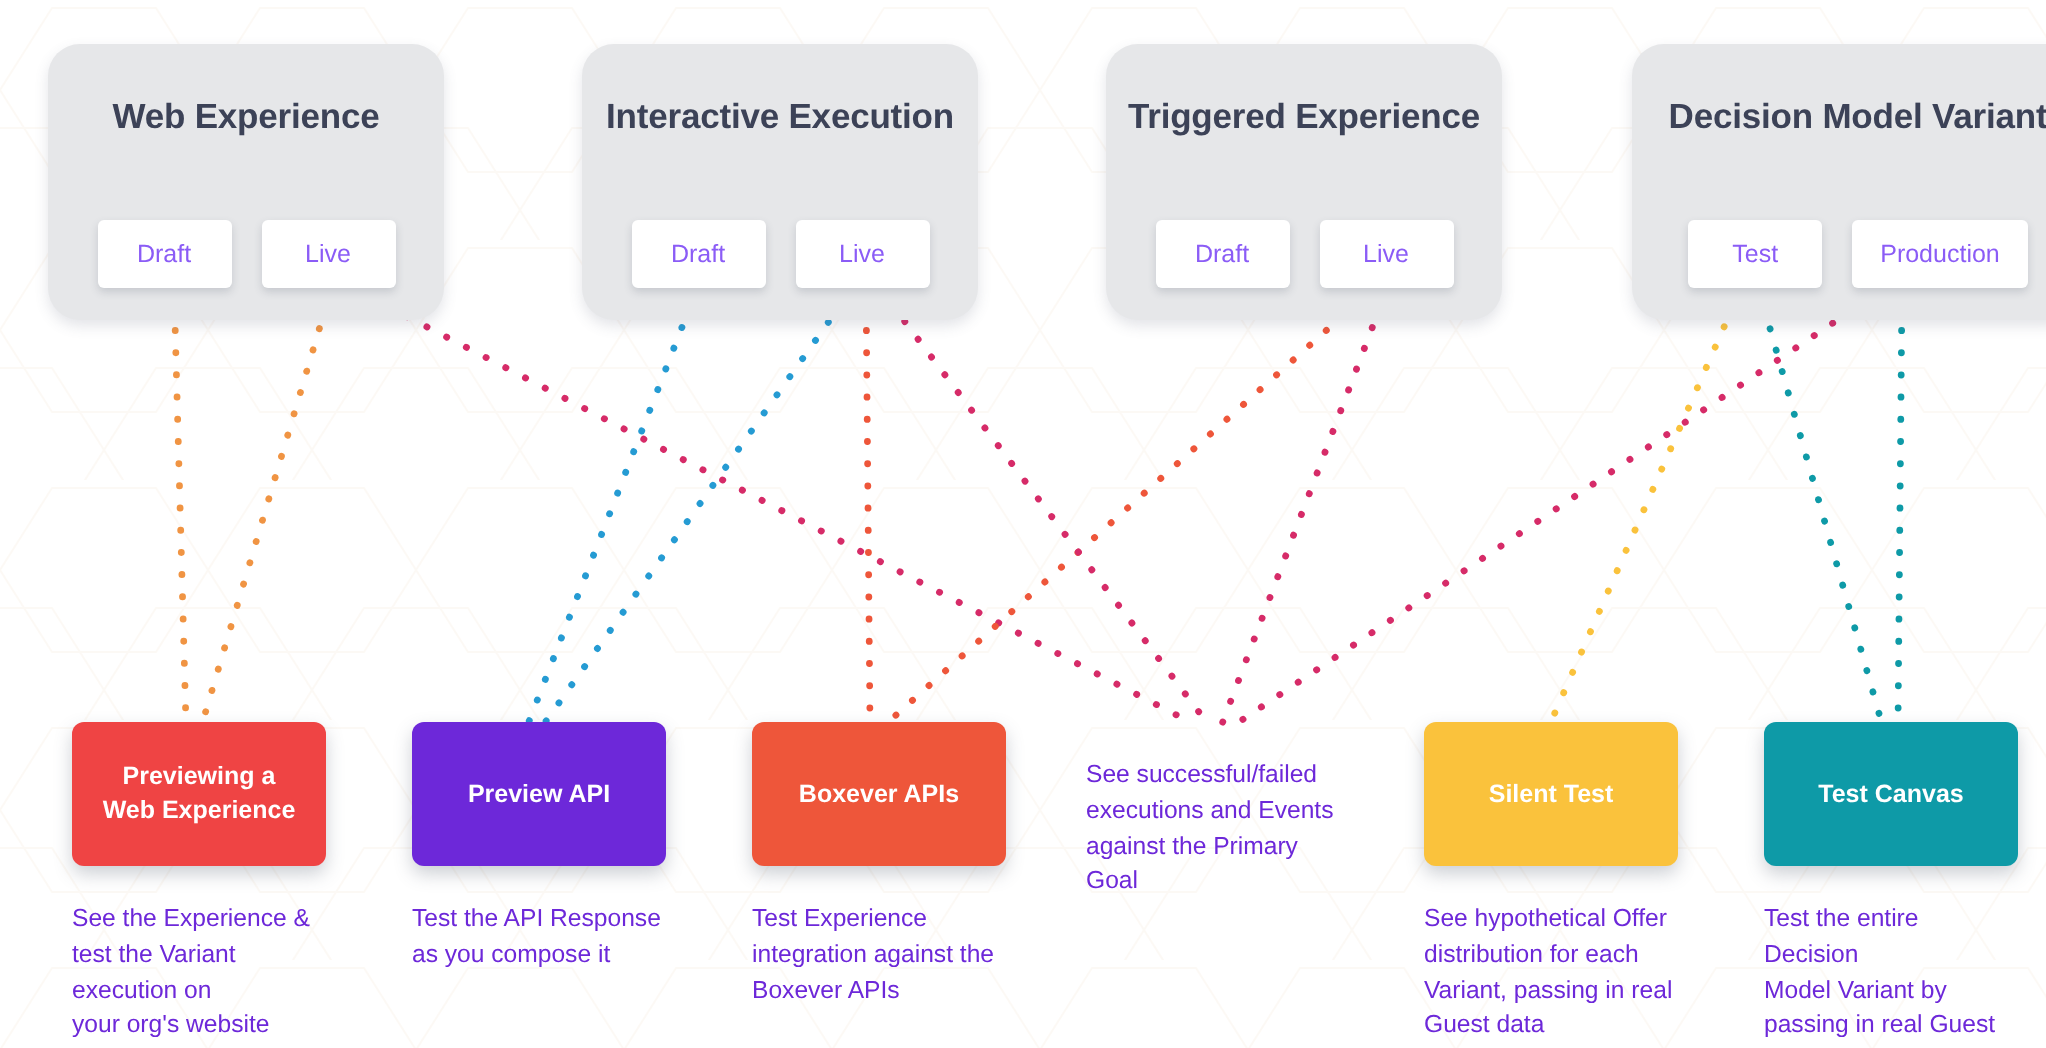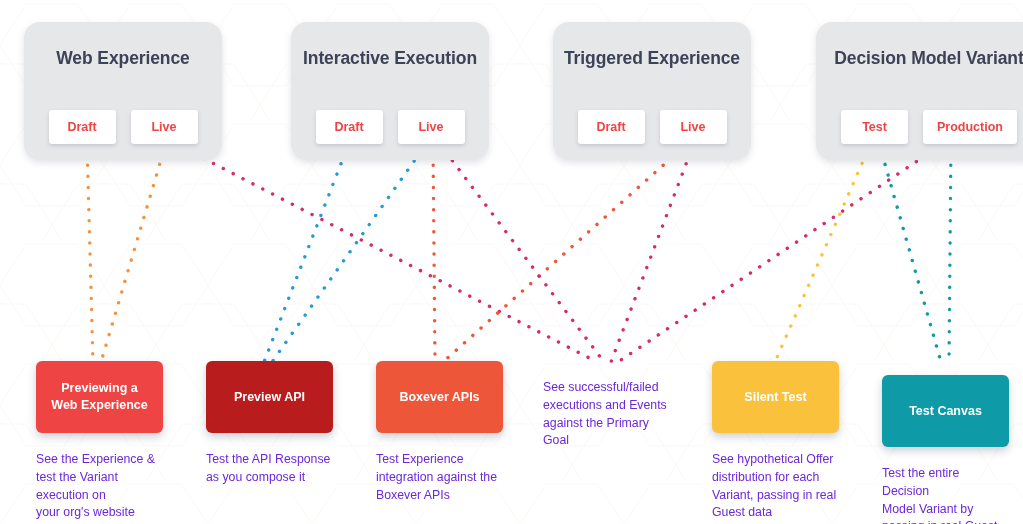--- a/index.html
+++ b/index.html
@@ -55,22 +55,22 @@
   }
   .chip {
     background: #ffffff;
     border-radius: 3px;
     min-width: 67px;
     height: 34px;
     display: flex;
     align-items: center;
     justify-content: center;
     font-size: 12.5px;
-    font-weight: bold;
-    color: #ef4444;
+    font-weight: normal;
+    color: #8b5cf6;
     padding: 0 14px;
     box-shadow: 0 2px 4px rgba(70,80,100,0.20);
     white-space: nowrap;
   }
 
   
   .tool {
     position: absolute;
     width: 127px;
   }
@@ -176,36 +176,36 @@
       <div class="chip">Production</div>
     </div>
   </div>
 
   <div class="tool" style="left:36px; top:361px;">
     <div class="tool-card" style="background: #ef4444;">Previewing a<br>Web Experience</div>
     <div class="tool-desc">See the Experience &amp;<br>test the Variant<br>execution on<br>your org's website</div>
   </div>
 
   <div class="tool" style="left:206px; top:361px;">
-    <div class="tool-card" style="background: #b91c1c;">Preview API</div>
+    <div class="tool-card" style="background: #6d28d9;">Preview API</div>
     <div class="tool-desc">Test the API Response<br>as you compose it</div>
   </div>
 
   <div class="tool" style="left:376px; top:361px;">
     <div class="tool-card" style="background: rgb(238, 86, 58);">Boxever APIs</div>
     <div class="tool-desc">Test Experience<br>integration against the<br>Boxever APIs</div>
   </div>
 
   <div class="tool" style="left:543px; top:361px;">
     <div class="tool-desc">See successful/failed<br>executions and Events<br>against the Primary<br>Goal</div>
   </div>
 
   <div class="tool" style="left:712px; top:361px;">
     <div class="tool-card" style="background: rgb(250, 194, 60);">Silent Test</div>
     <div class="tool-desc">See hypothetical Offer<br>distribution for each<br>Variant, passing in real<br>Guest data</div>
   </div>
 
   <div class="tool" style="left:882px; top:361px;">
-    <div class="tool-card" style="background: rgb(14, 154, 167); margin-top: 14px;">Test Canvas</div>
+    <div class="tool-card" style="background: rgb(14, 154, 167);">Test Canvas</div>
     <div class="tool-desc">Test the entire Decision<br>Model Variant by<br>passing in real Guest<br>data</div>
   </div>
 
 </div>
 
 </body></html>

